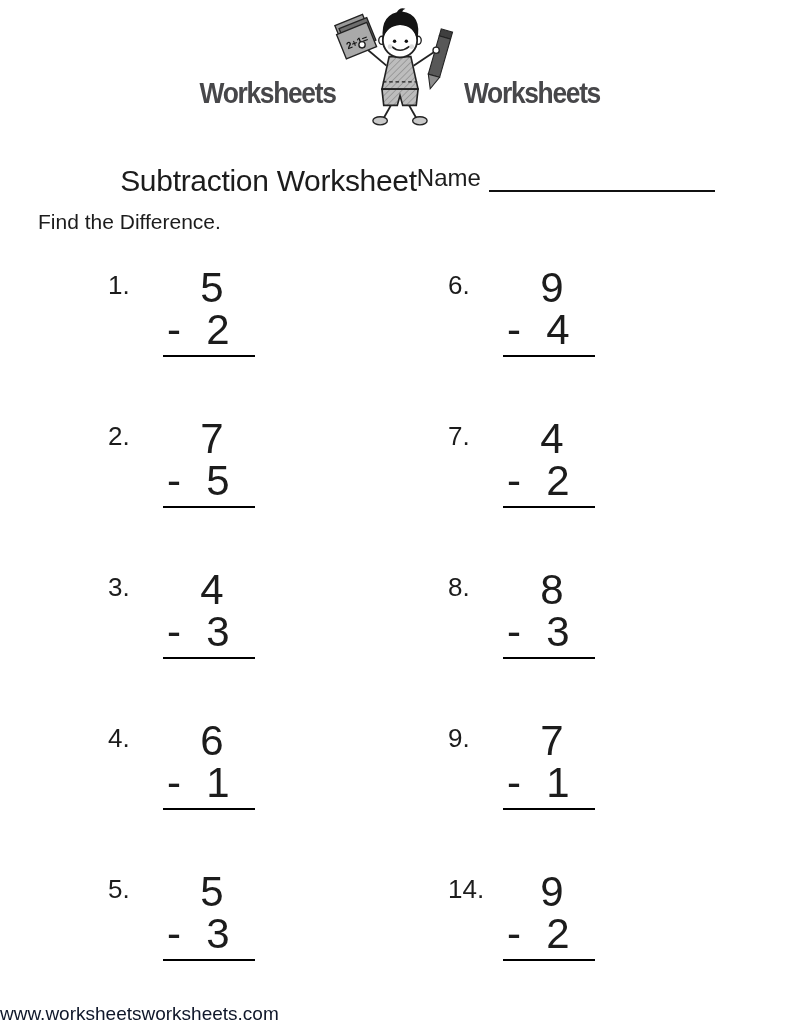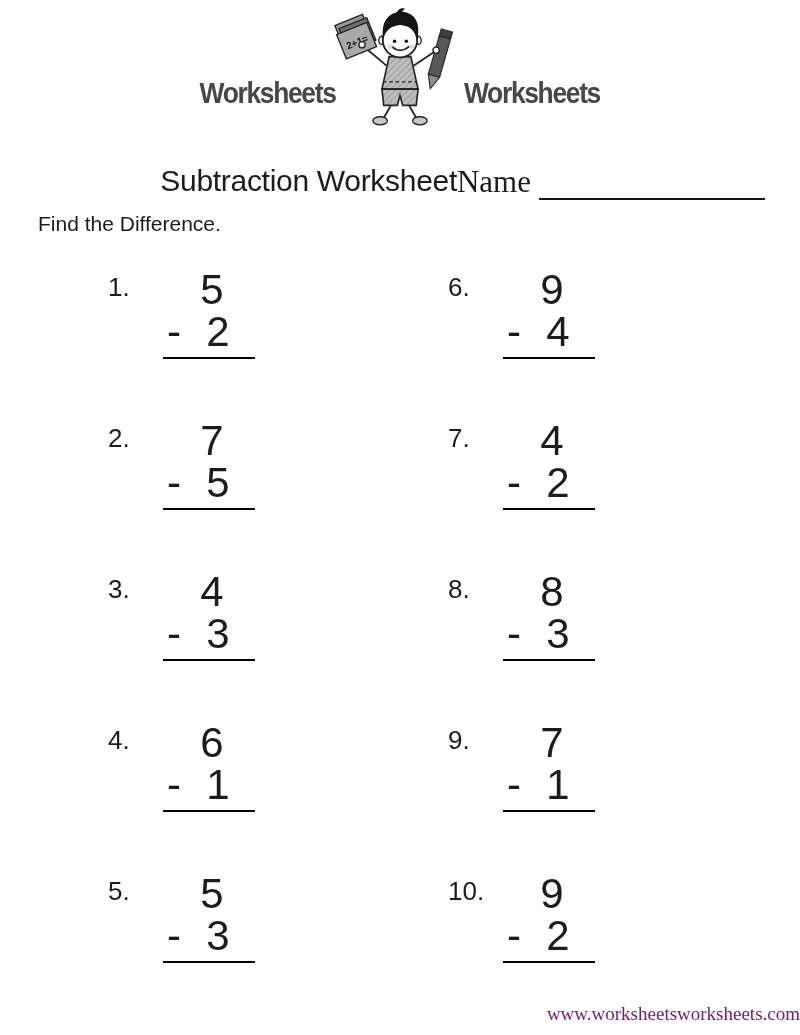--- a/index.html
+++ b/index.html
@@ -31,25 +31,25 @@
     white-space: nowrap;
   }
   .logo-text.left { transform-origin: right center; margin-right: -6px; }
   .logo-text.right { transform-origin: left center; margin-left: -6px; }
   .boy-wrap { width: 140px; height: 122px; flex: 0 0 auto; }
 
   
   .title-row {
     margin: 36px 35px 0 70px;
     display: flex;
-    justify-content: flex-end;
+    justify-content: center;
     align-items: flex-start;
   }
   .doc-title { font-size: 30px; font-weight: 400; letter-spacing: -0.3px; }
-  .name-group { font-size: 31px; margin-top: 0px; white-space: nowrap; font-family: Liberation Serif, serif; }
+  .name-group { font-size: 24px; margin-top: 0px; white-space: nowrap; }
   .name-line {
     display: inline-block;
     width: 226px;
     height: 26px;
     border-bottom: 2px solid #111;
     margin-left: 8px;
     vertical-align: bottom;
   }
   .instructions { margin: 12px 0 0 38px; font-size: 21px; }
 
@@ -84,24 +84,23 @@
   }
   .p-minus { margin-left: 4px; flex: 0 0 auto; }
   .p-sub { flex: 1 1 auto; text-align: center; }
   .p-line { border-top: 2px solid #000; margin-top: 5px; width: 100%; }
 
   
   .footer {
     position: absolute;
     left: 0; right: 0;
     bottom: 16px;
-    text-align: right;
+    text-align: left;
     font-size: 19px;
-    color: #701a75;
-    font-family: Liberation Serif, serif;
+    color: #0f172a;
   }
 </style>
 </head>
 <body>
 
 <div class="page">
 
   <div class="logo">
     <span class="logo-text left">Worksheets</span>
     <span class="boy-wrap">
@@ -269,21 +268,21 @@
         <div class="p-top">5</div>
         <div class="p-row">
           <span class="p-minus">-</span>
           <span class="p-sub">3</span>
         </div>
         <div class="p-line"></div>
       </div>
     </div>
 
     <div class="problem">
-      <span class="p-label">10.</span>
+      <span class="p-label">14.</span>
       <div class="p-body">
         <div class="p-top">9</div>
         <div class="p-row">
           <span class="p-minus">-</span>
           <span class="p-sub">2</span>
         </div>
         <div class="p-line"></div>
       </div>
     </div>
 

